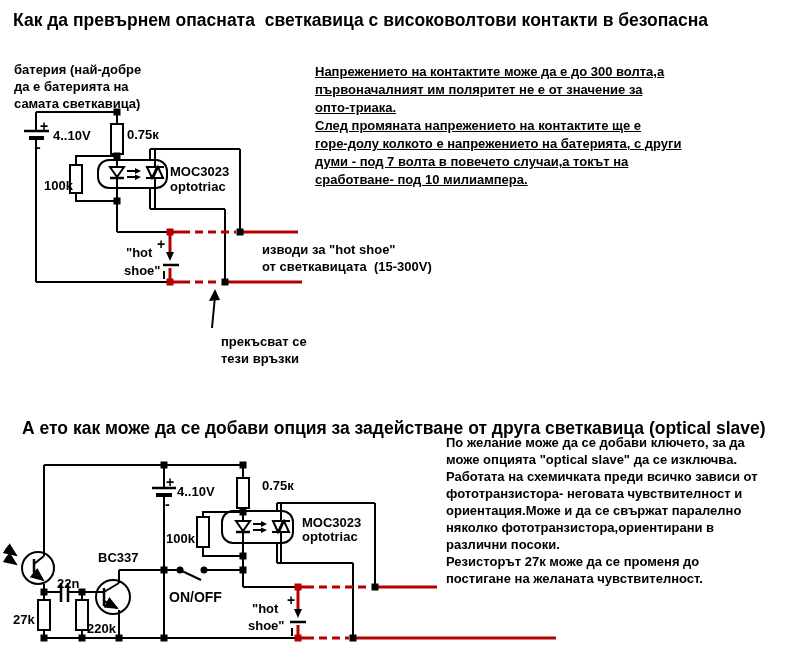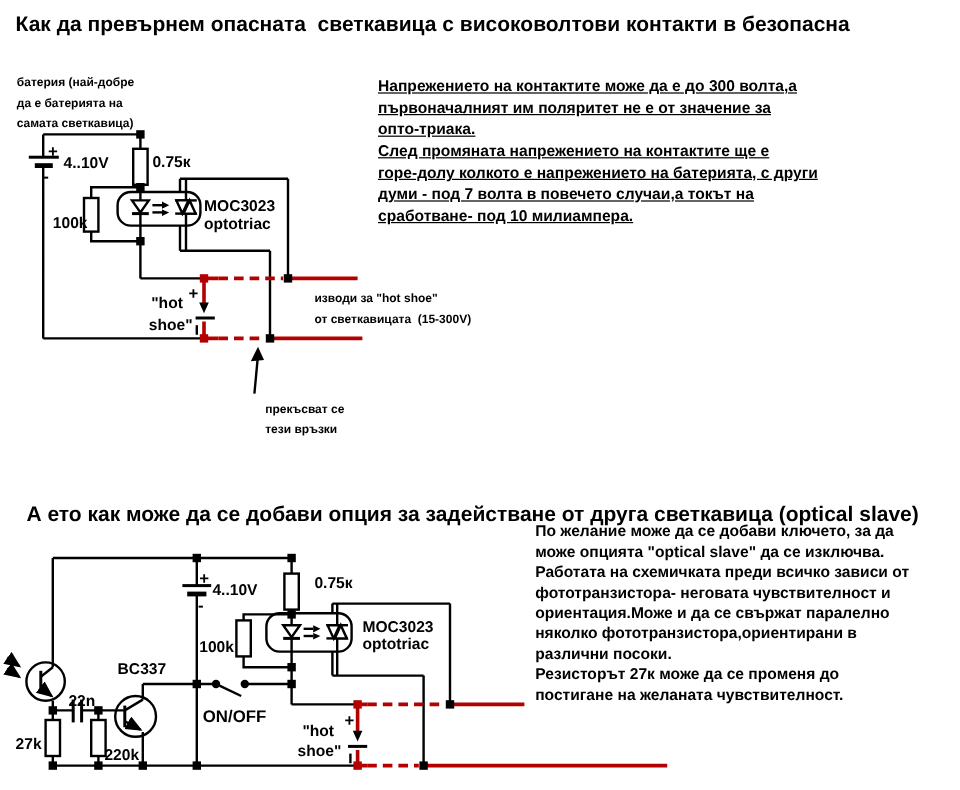--- a/index.html
+++ b/index.html
@@ -1,21 +1,21 @@
 <!DOCTYPE html>
 <html><head>
 <meta charset="utf-8">
 <style>
   html,body{margin:0;padding:0;background:#fff;}
   #page{position:relative;width:800px;height:658px;background:#ffffff;overflow:hidden;
         font-family:"Liberation Sans",sans-serif;}
   .abs{position:absolute;}
   .title{font-weight:bold;font-size:17.5px;color:#000;white-space:pre;}
   .para{font-weight:bold;font-size:13px;color:#000;white-space:pre-wrap;}
-  .note{font-weight:bold;font-size:10px;color:#000;white-space:pre-wrap;}
+  .note{font-weight:bold;font-size:13px;color:#000;white-space:pre-wrap;}
   svg{position:absolute;left:0;top:0;}
   .lbl{font-family:"Liberation Sans",sans-serif;font-weight:bold;font-size:13px;fill:#000;}
   .lbl14{font-family:"Liberation Sans",sans-serif;font-weight:bold;font-size:14px;fill:#000;}
   .w{stroke:#000;stroke-width:2;fill:none;}
   .w25{stroke:#000;stroke-width:2.5;fill:none;}
   .w4{stroke:#000;stroke-width:4;fill:none;}
   .comp{fill:#fff;stroke:#000;stroke-width:2;}
   .hot{stroke:#b30000;stroke-width:3;fill:none;}
   .hotd{stroke:#b30000;stroke-width:3;fill:none;stroke-dasharray:8 5;}
   .dot{fill:#000;}

